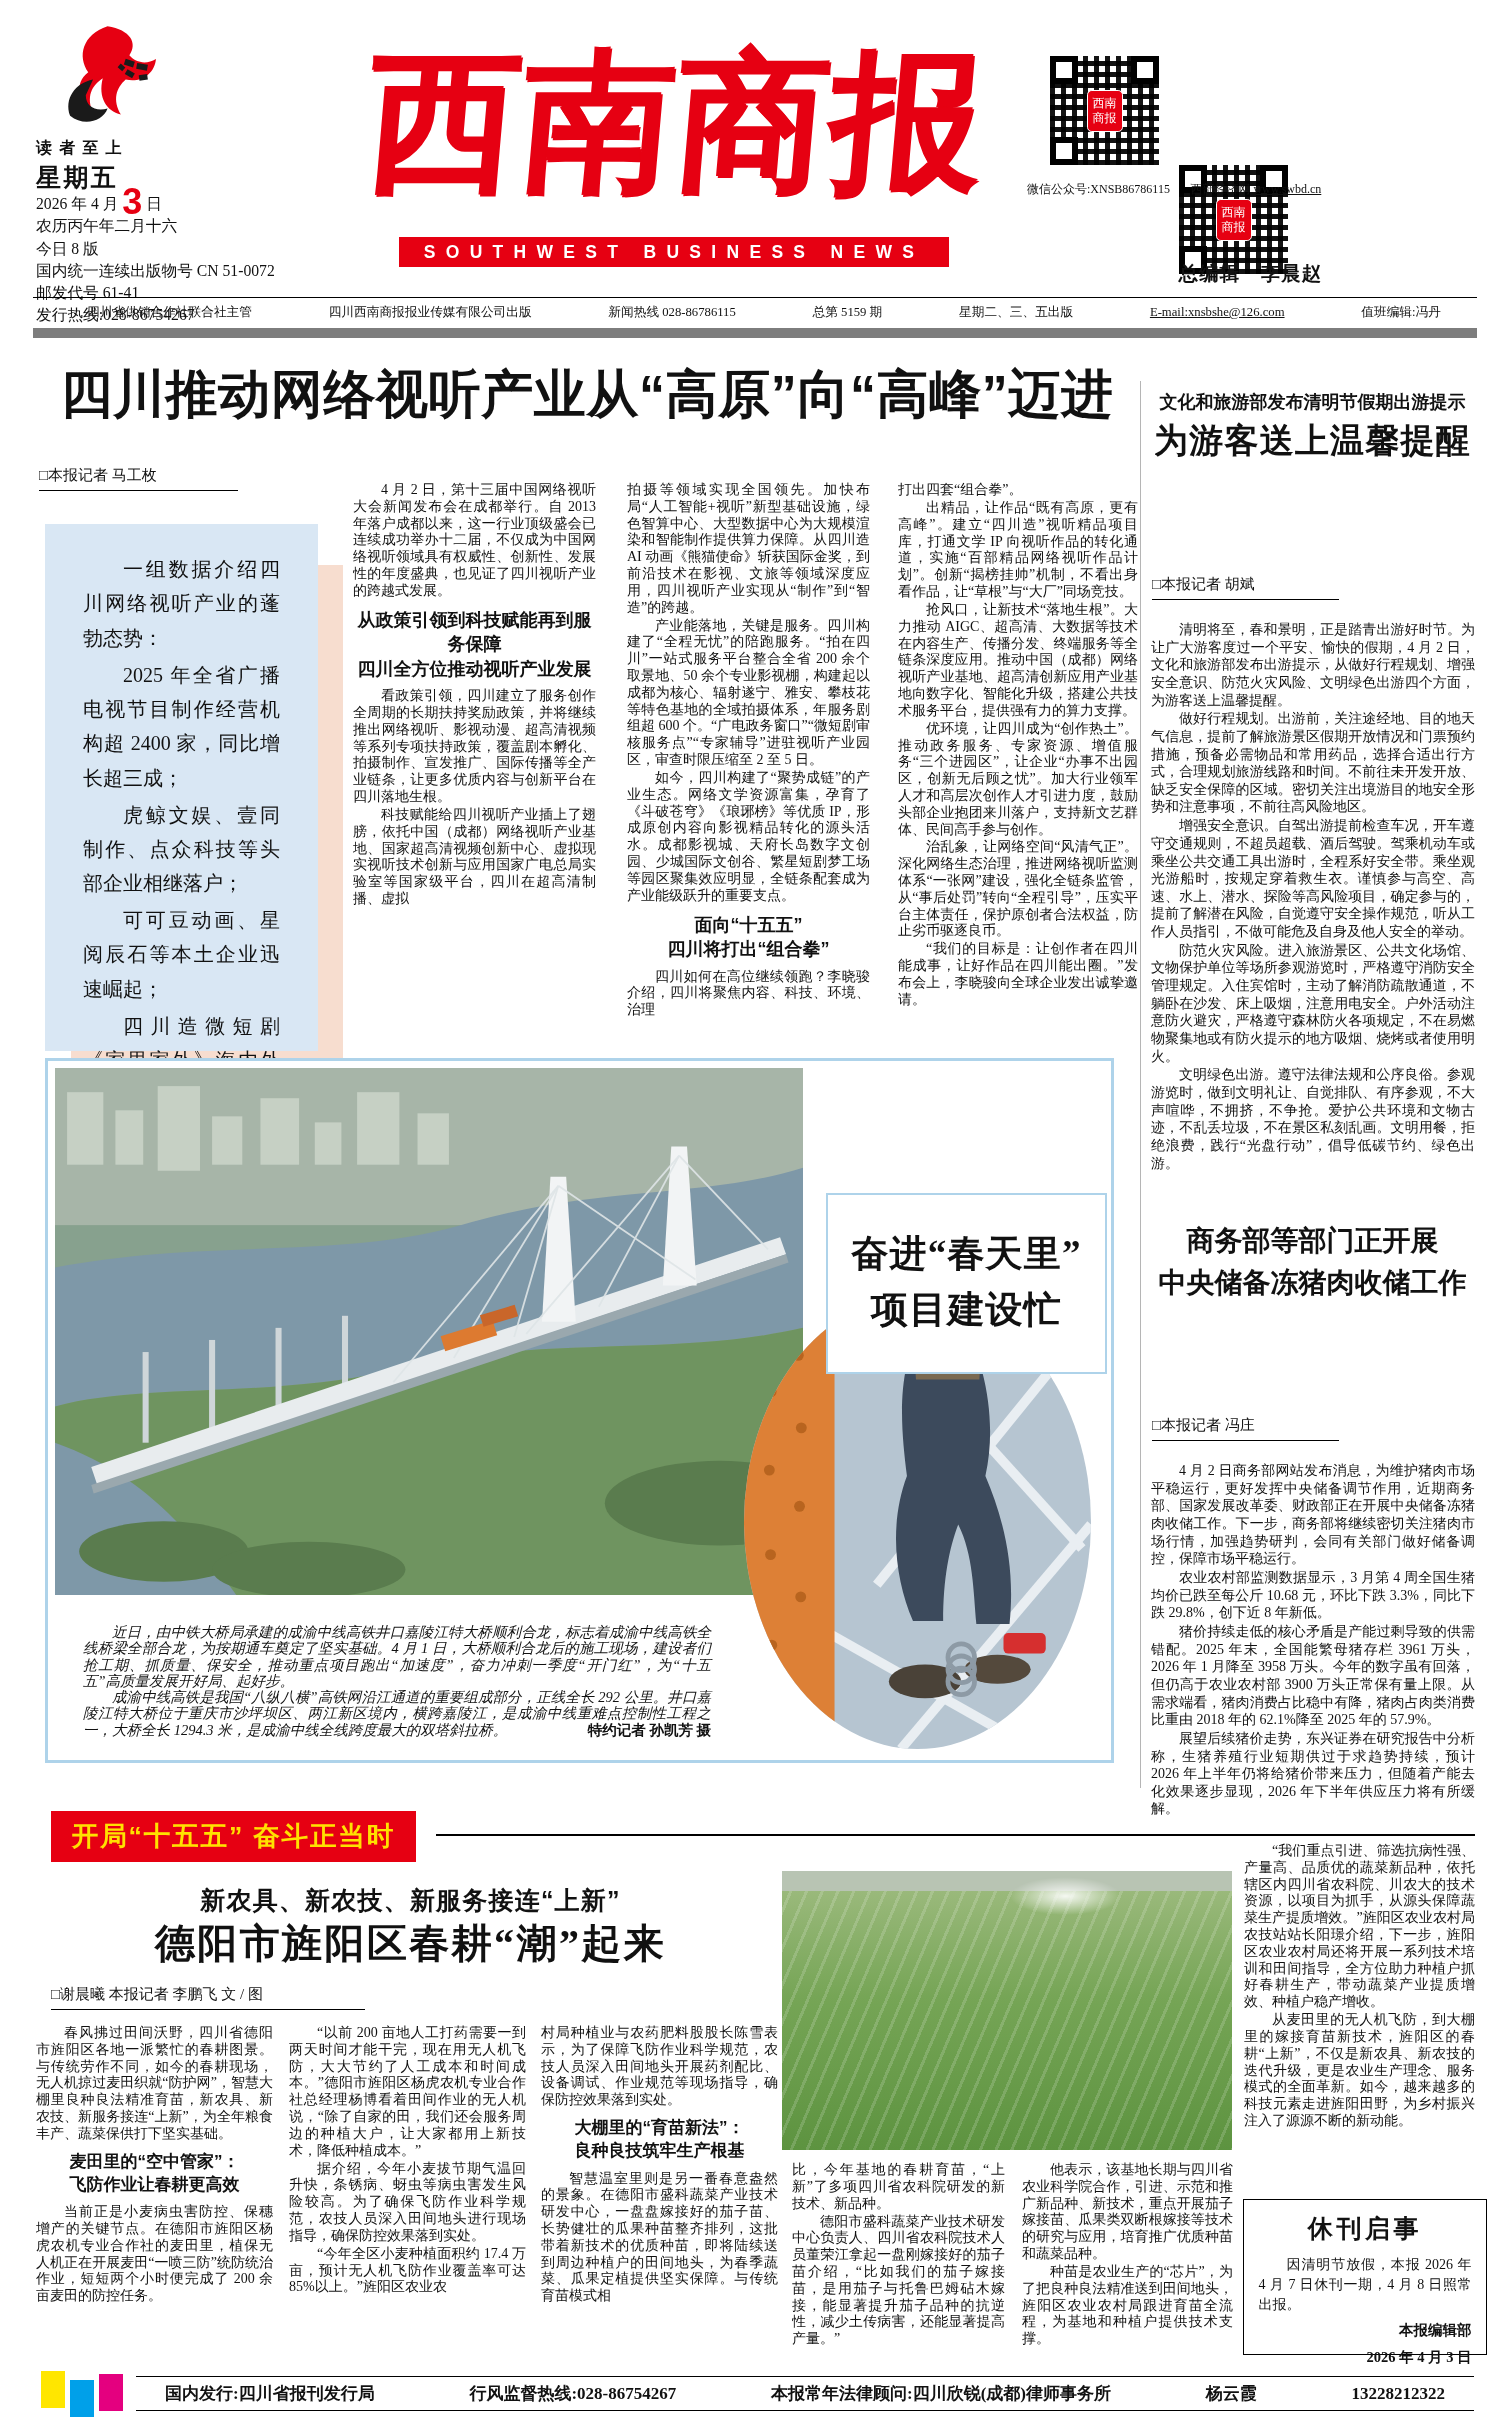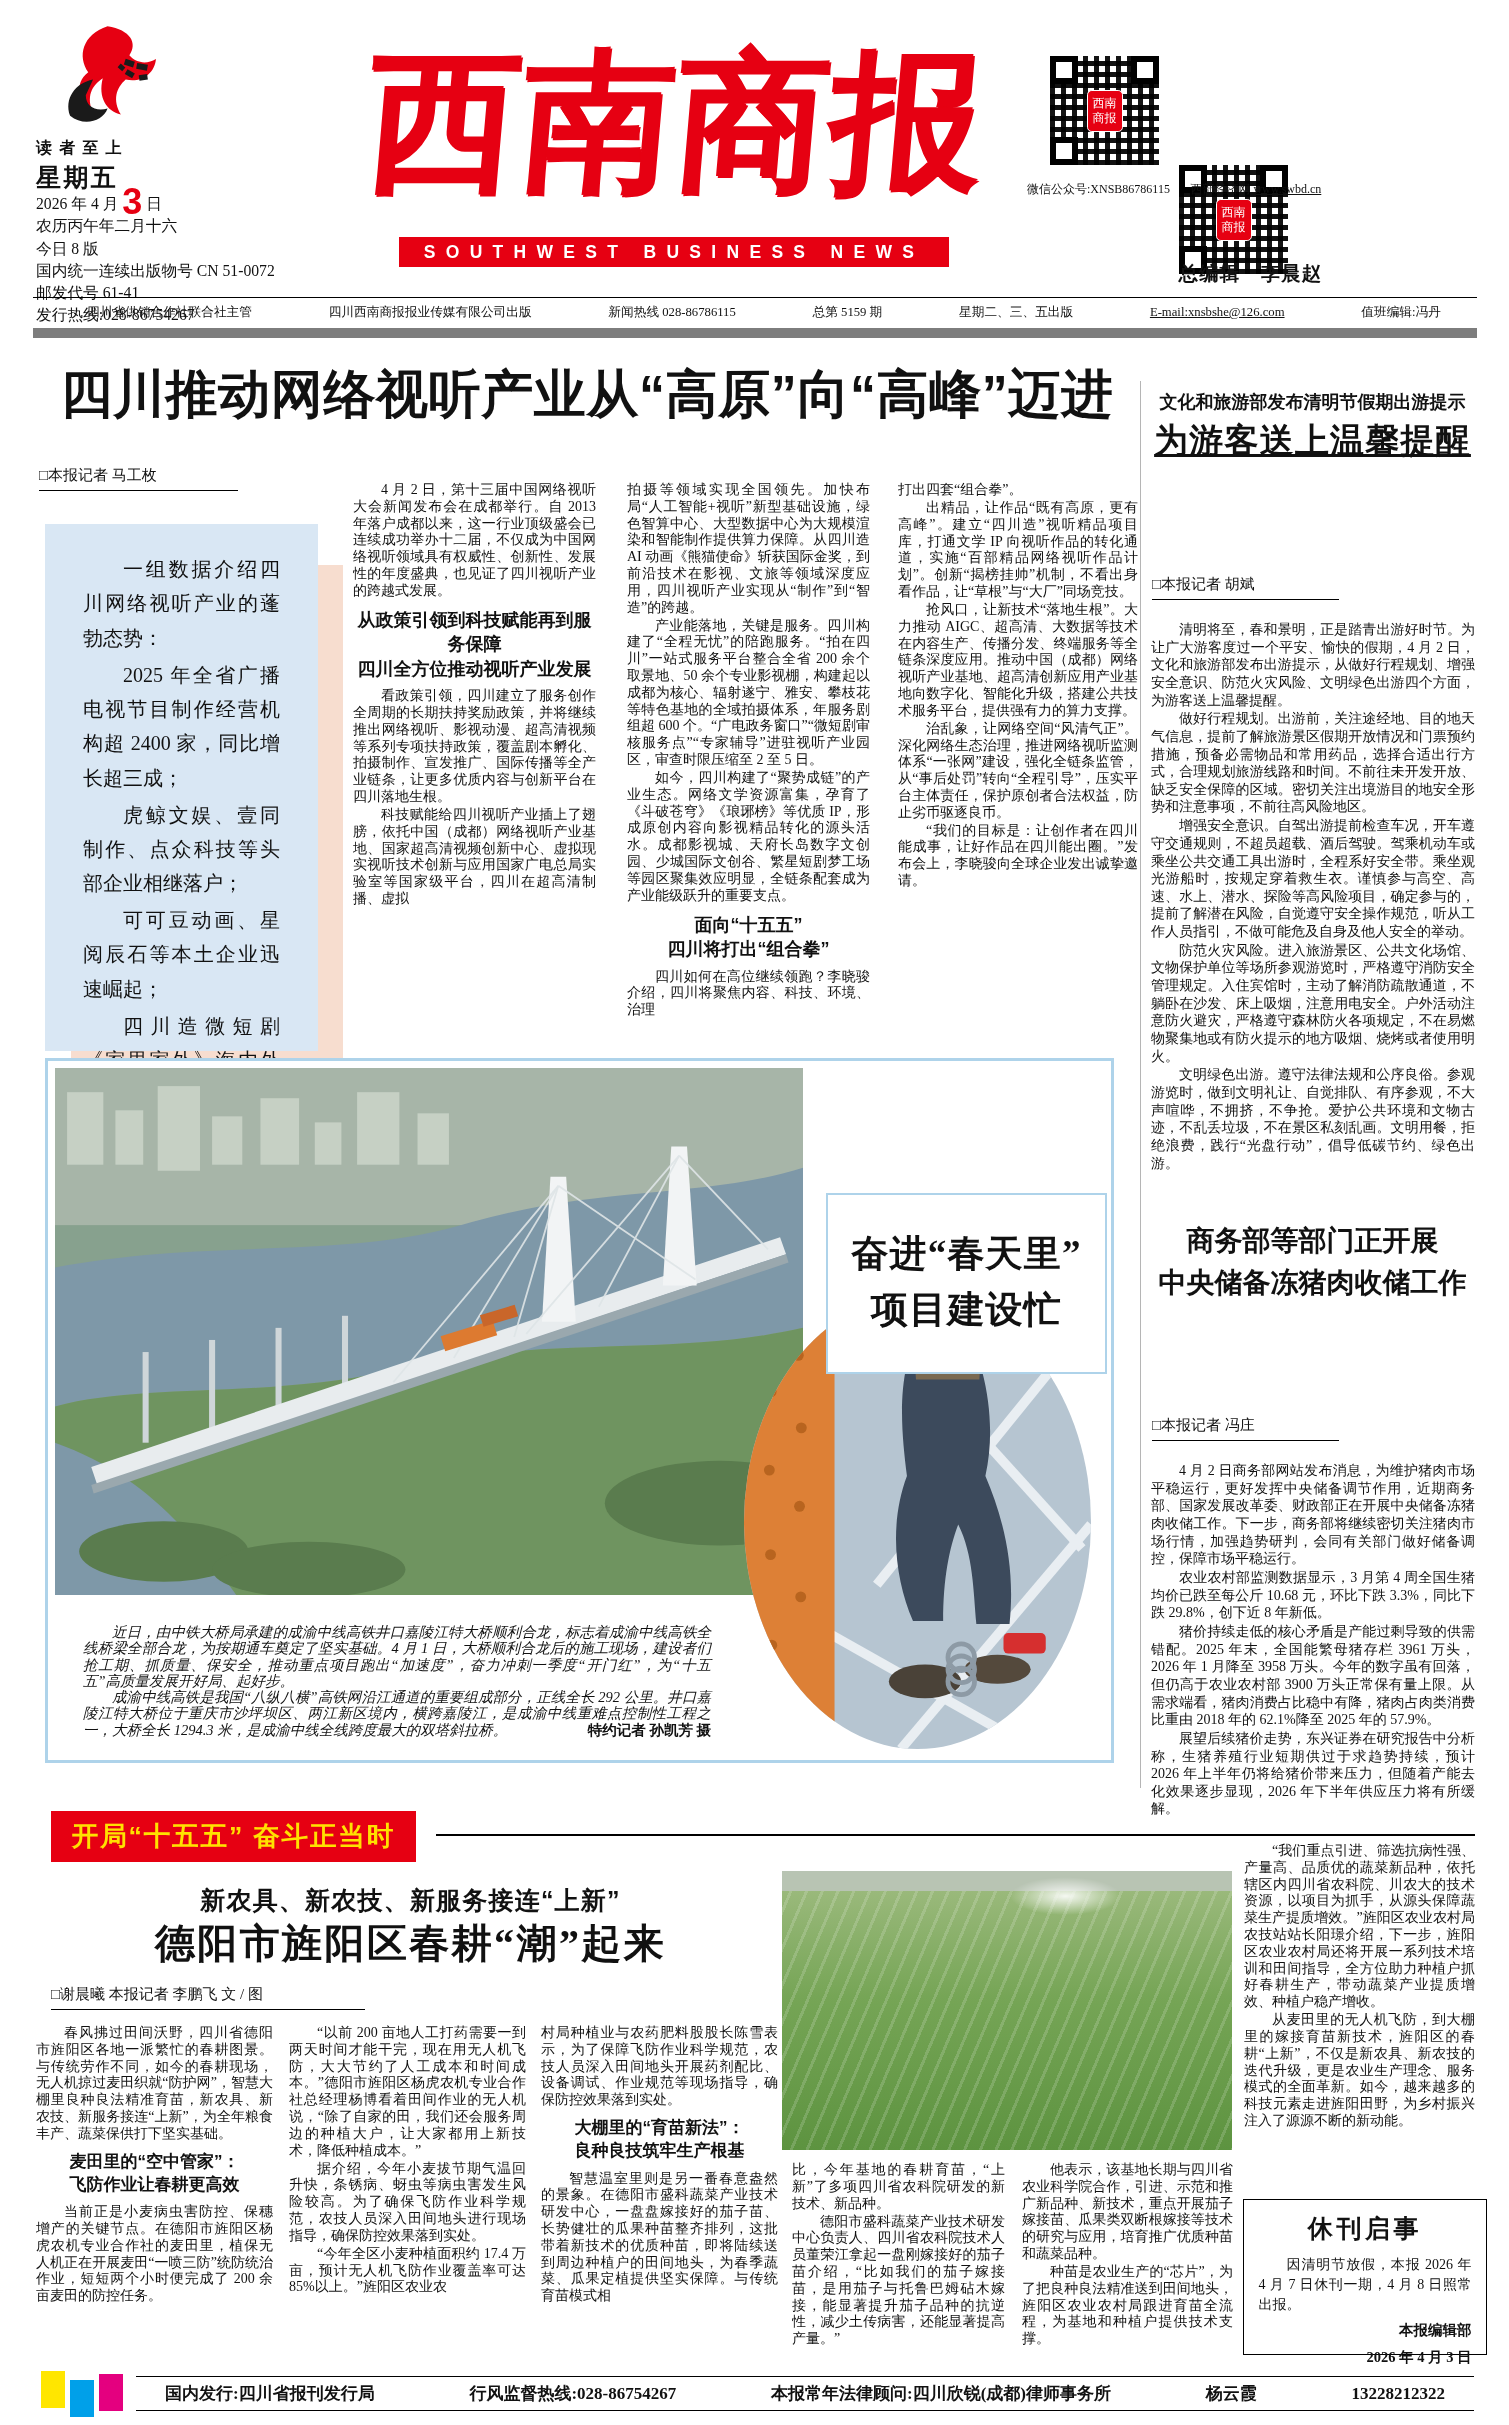--- a/index.html
+++ b/index.html
@@ -45,21 +45,21 @@
 
   .lead-headline{font-size:52px;font-weight:900;text-align:center;letter-spacing:0.6px;}
   .introbox{background:#d9e7f4;}
   .introbox .inner{padding:28px 38px;font-size:20px;line-height:1.72;}
   .introbox p{margin-bottom:2.4px;}
   .pinkbox{background:#f7ddcf;}
   .lead-col{font-size:14px;line-height:1.2;}
   .lead-col .subhead{font-size:18px;}
 
   .rail-kicker{font-size:18px;font-weight:900;text-align:center;}
-  .rail-headline{font-size:34px;font-weight:900;text-align:center;letter-spacing:1.2px;text-decoration:underline;}
+  .rail-headline{font-size:34px;font-weight:900;text-align:center;letter-spacing:1.2px;}
   .rail-body{font-size:14px;line-height:1.26;}
   .pork-headline{font-size:28px;font-weight:900;text-align:center;line-height:1.5;}
 
   .photo-frame{border:3px solid #aed3ea;background:#fff;}
   .photo-titlebox{background:#fff;border:2.4px solid #aed3ea;text-align:center;}
   .photo-titlebox .t{font-size:37px;font-weight:900;line-height:1.5;letter-spacing:1.2px;}
   .oval{border-radius:50%;overflow:hidden;}
   .caption{font-size:14.5px;line-height:16.3px;font-style:italic;}
   .caption .credit{float:right;font-style:normal;font-weight:700;}
 
@@ -189,20 +189,21 @@
     <div>面向“十五五”</div>
     <div>四川将打出“组合拳”</div>
   </div>
   <p>四川如何在高位继续领跑？李晓骏介绍，四川将聚焦内容、科技、环境、治理</p>
 </div>
 
 <div class="abs lead-col colbody" style="left:898px;top:482px;width:240px;height:571px;">
   <p class="cont">打出四套“组合拳”。</p>
   <p>出精品，让作品“既有高原，更有高峰”。建立“四川造”视听精品项目库，打通文学 IP 向视听作品的转化通道，实施“百部精品网络视听作品计划”。创新“揭榜挂帅”机制，不看出身看作品，让“草根”与“大厂”同场竞技。</p>
   <p>抢风口，让新技术“落地生根”。大力推动 AIGC、超高清、大数据等技术在内容生产、传播分发、终端服务等全链条深度应用。推动中国（成都）网络视听产业基地、超高清创新应用产业基地向数字化、智能化升级，搭建公共技术服务平台，提供强有力的算力支撑。</p>
+  <p>优环境，让四川成为“创作热土”。推动政务服务、专家资源、增值服务“三个进园区”，让企业“办事不出园区，创新无后顾之忧”。加大行业领军人才和高层次创作人才引进力度，鼓励头部企业抱团来川落户，支持新文艺群体、民间高手参与创作。</p>
   <p>治乱象，让网络空间“风清气正”。深化网络生态治理，推进网络视听监测体系“一张网”建设，强化全链条监管，从“事后处罚”转向“全程引导”，压实平台主体责任，保护原创者合法权益，防止劣币驱逐良币。</p>
   <p>“我们的目标是：让创作者在四川能成事，让好作品在四川能出圈。”发布会上，李晓骏向全球企业发出诚挚邀请。</p>
 </div>
 
 <div class="abs vline" style="left:1140px;top:381px;height:1407px;"></div>
 
 <div class="abs rail-kicker hei" style="left:1151px;top:390px;width:323px;">文化和旅游部发布清明节假期出游提示</div>
 <div class="abs rail-headline" style="left:1151px;top:418px;width:323px;">为游客送上温馨提醒</div>
 <div class="abs byline" style="left:1152px;top:575px;width:187px;">□本报记者 胡斌</div>
 <div class="abs rail-body colbody" style="left:1151px;top:621px;width:324px;height:580px;">

